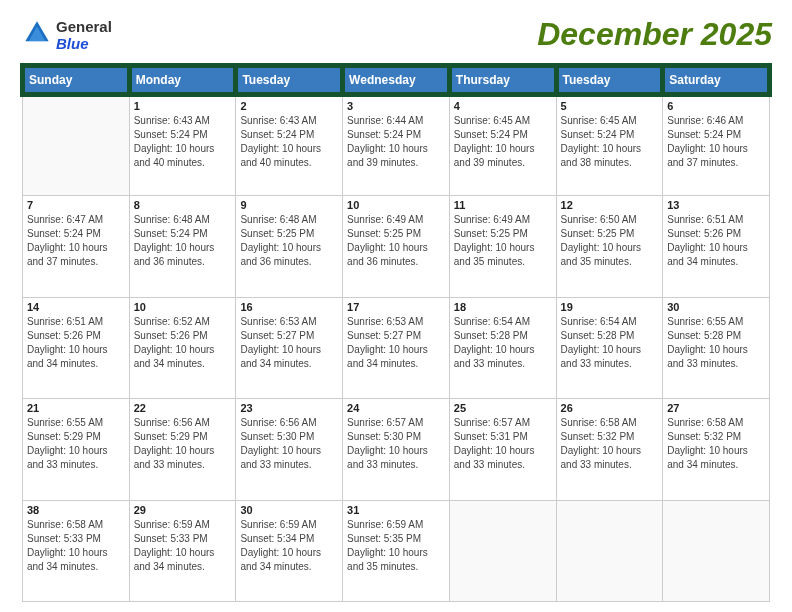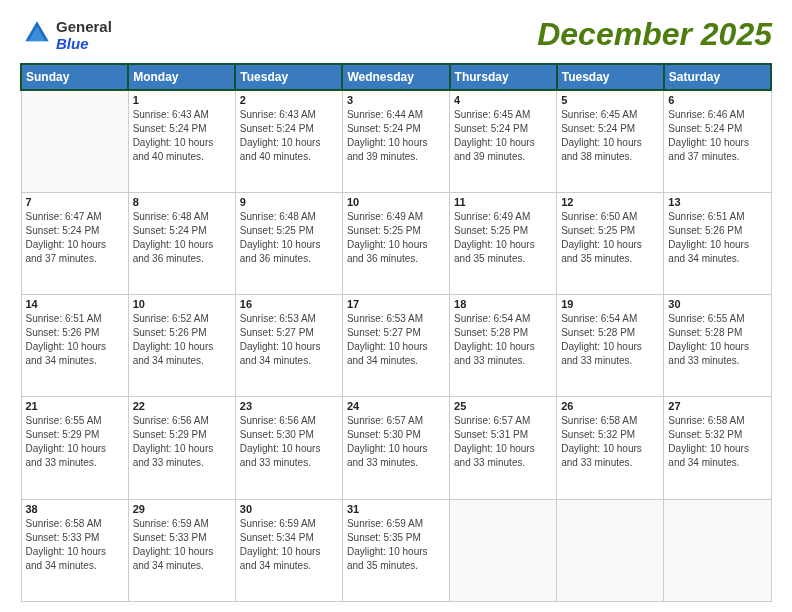--- a/index.html
+++ b/index.html
@@ -50,21 +50,21 @@
       border-collapse: collapse;
       flex: 1;
     }
     .calendar thead tr th {
       background-color: #3a7abf;
       color: #fff;
       font-size: 12px;
       font-weight: bold;
       padding: 5px 4px;
       text-align: left;
-      border: 2px solid #14532d;
+      border: 5px solid #14532d;
     }
     .calendar tbody tr td {
       border: 1px solid #ccc;
       vertical-align: top;
       padding: 3px 4px;
       font-size: 9.5px;
       color: #333;
       width: calc(100% / 7);
       height: 88px;
     }

